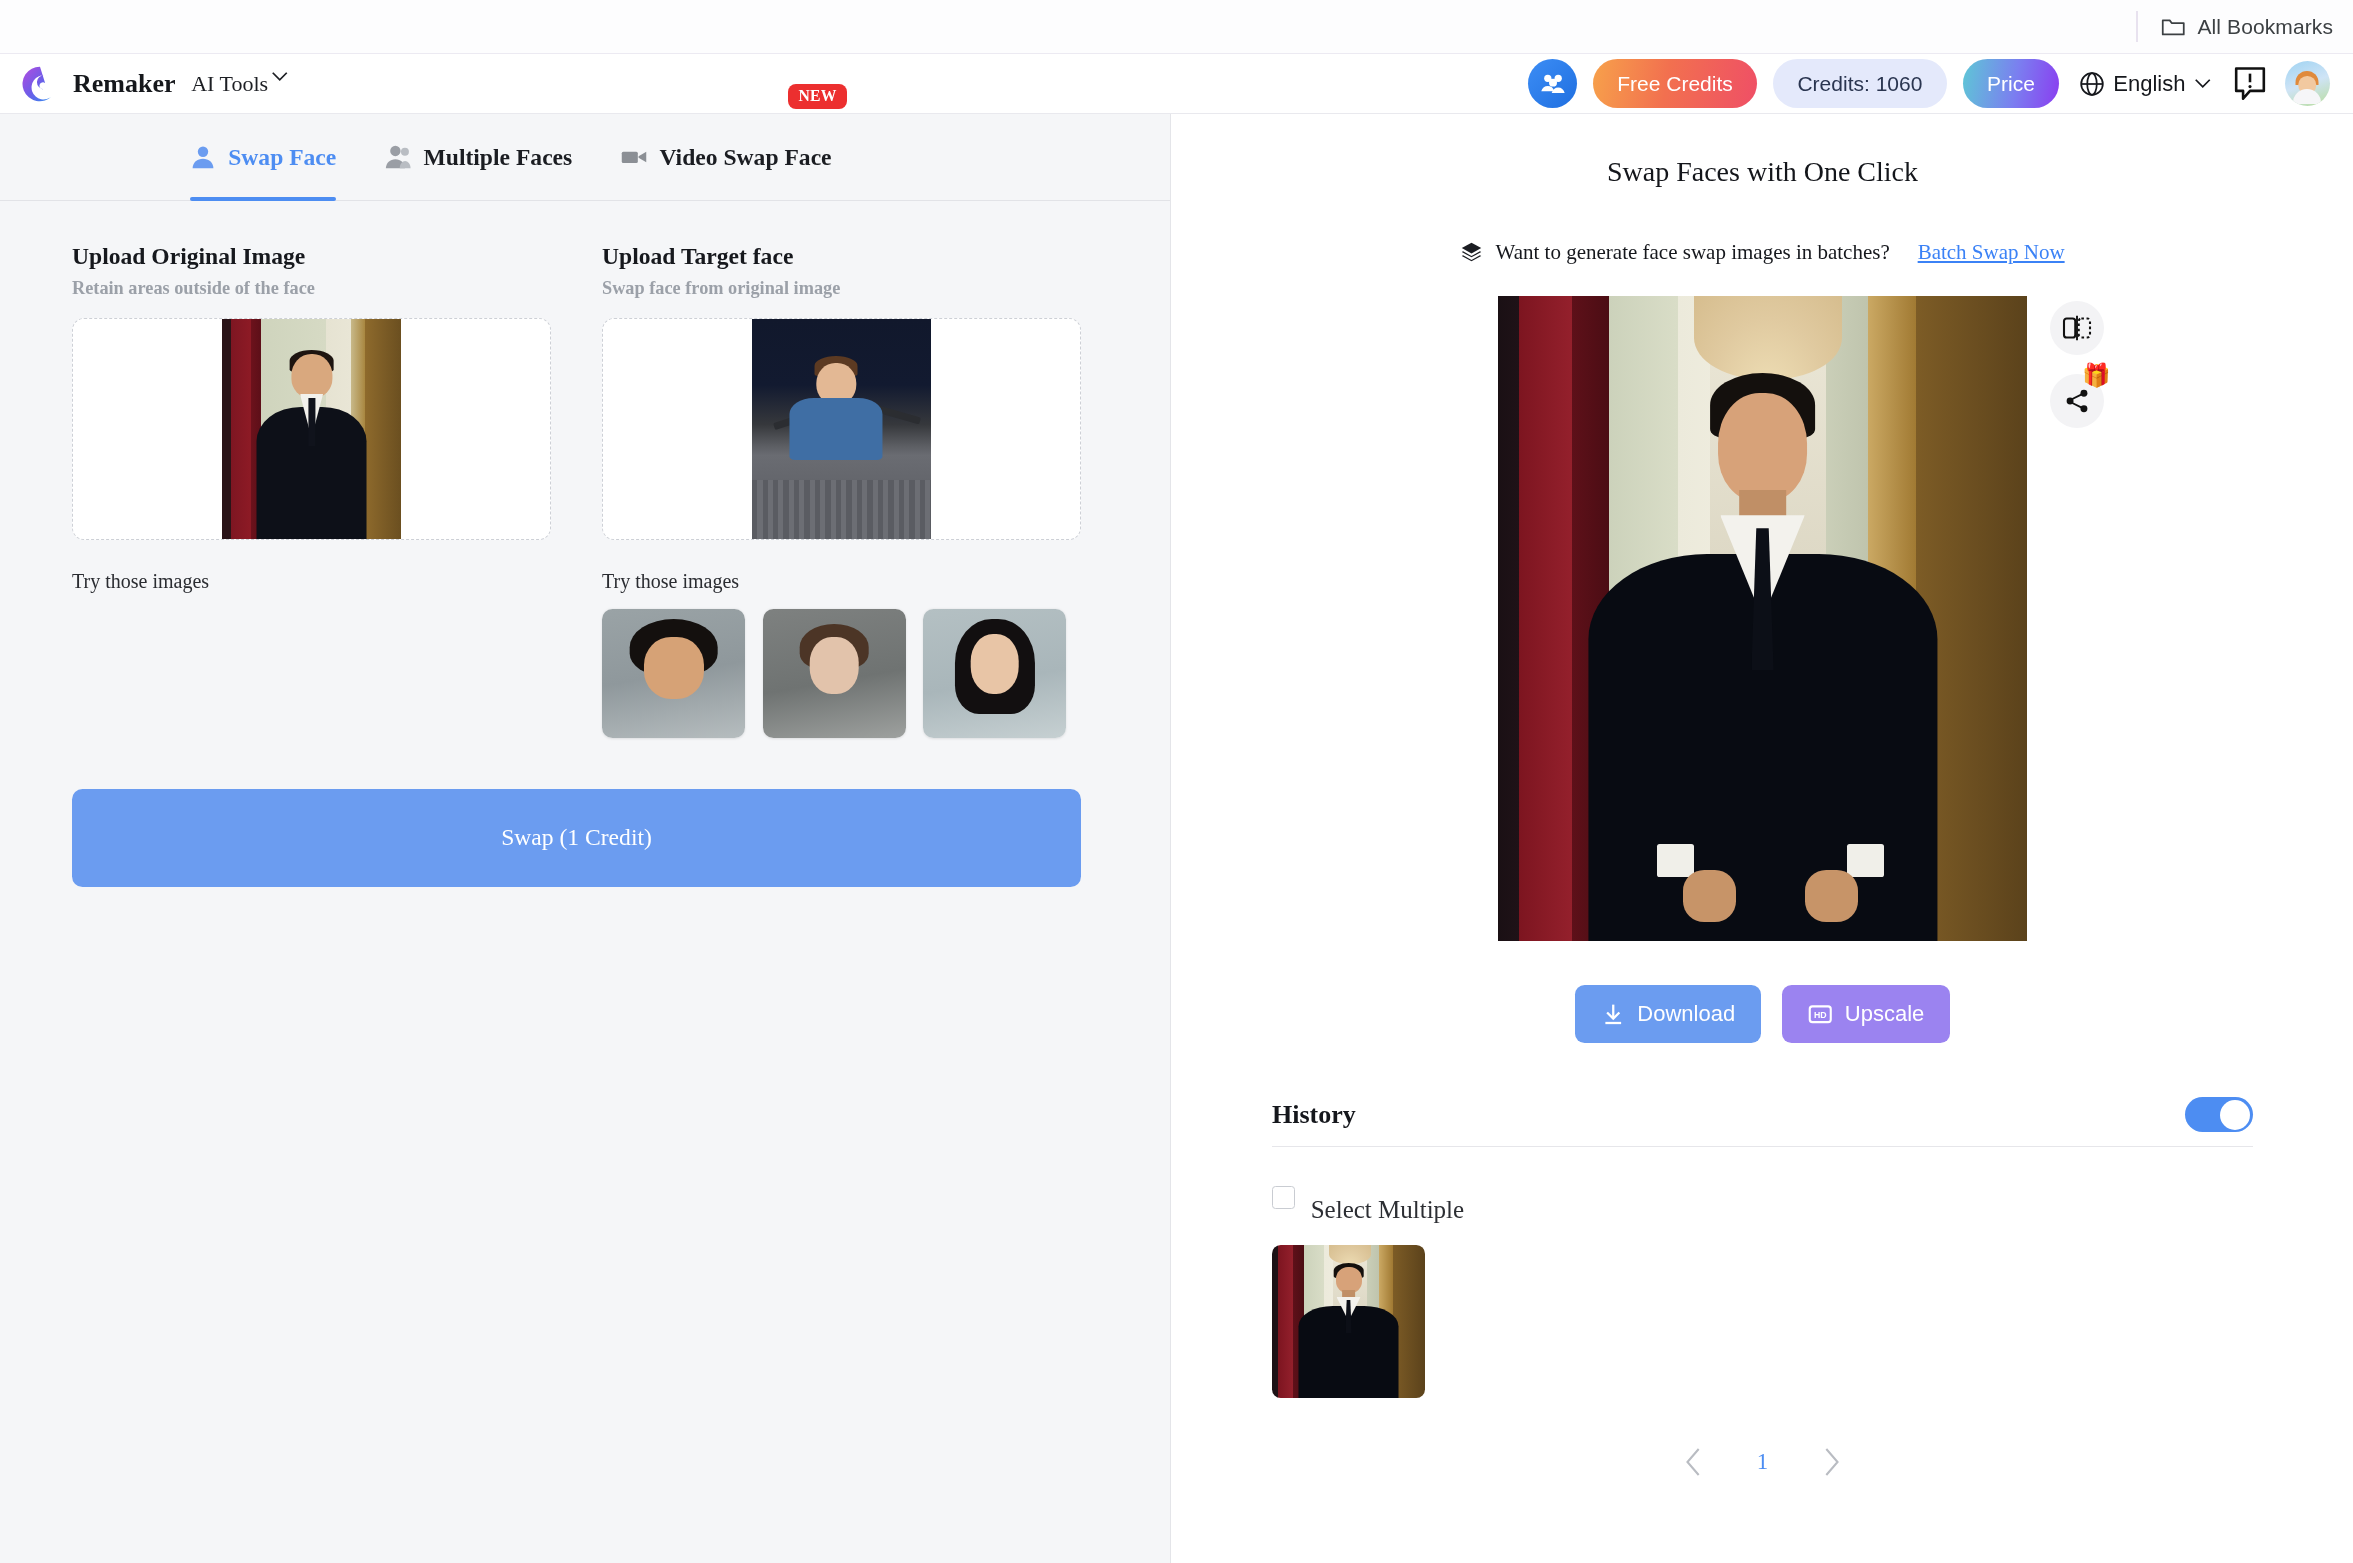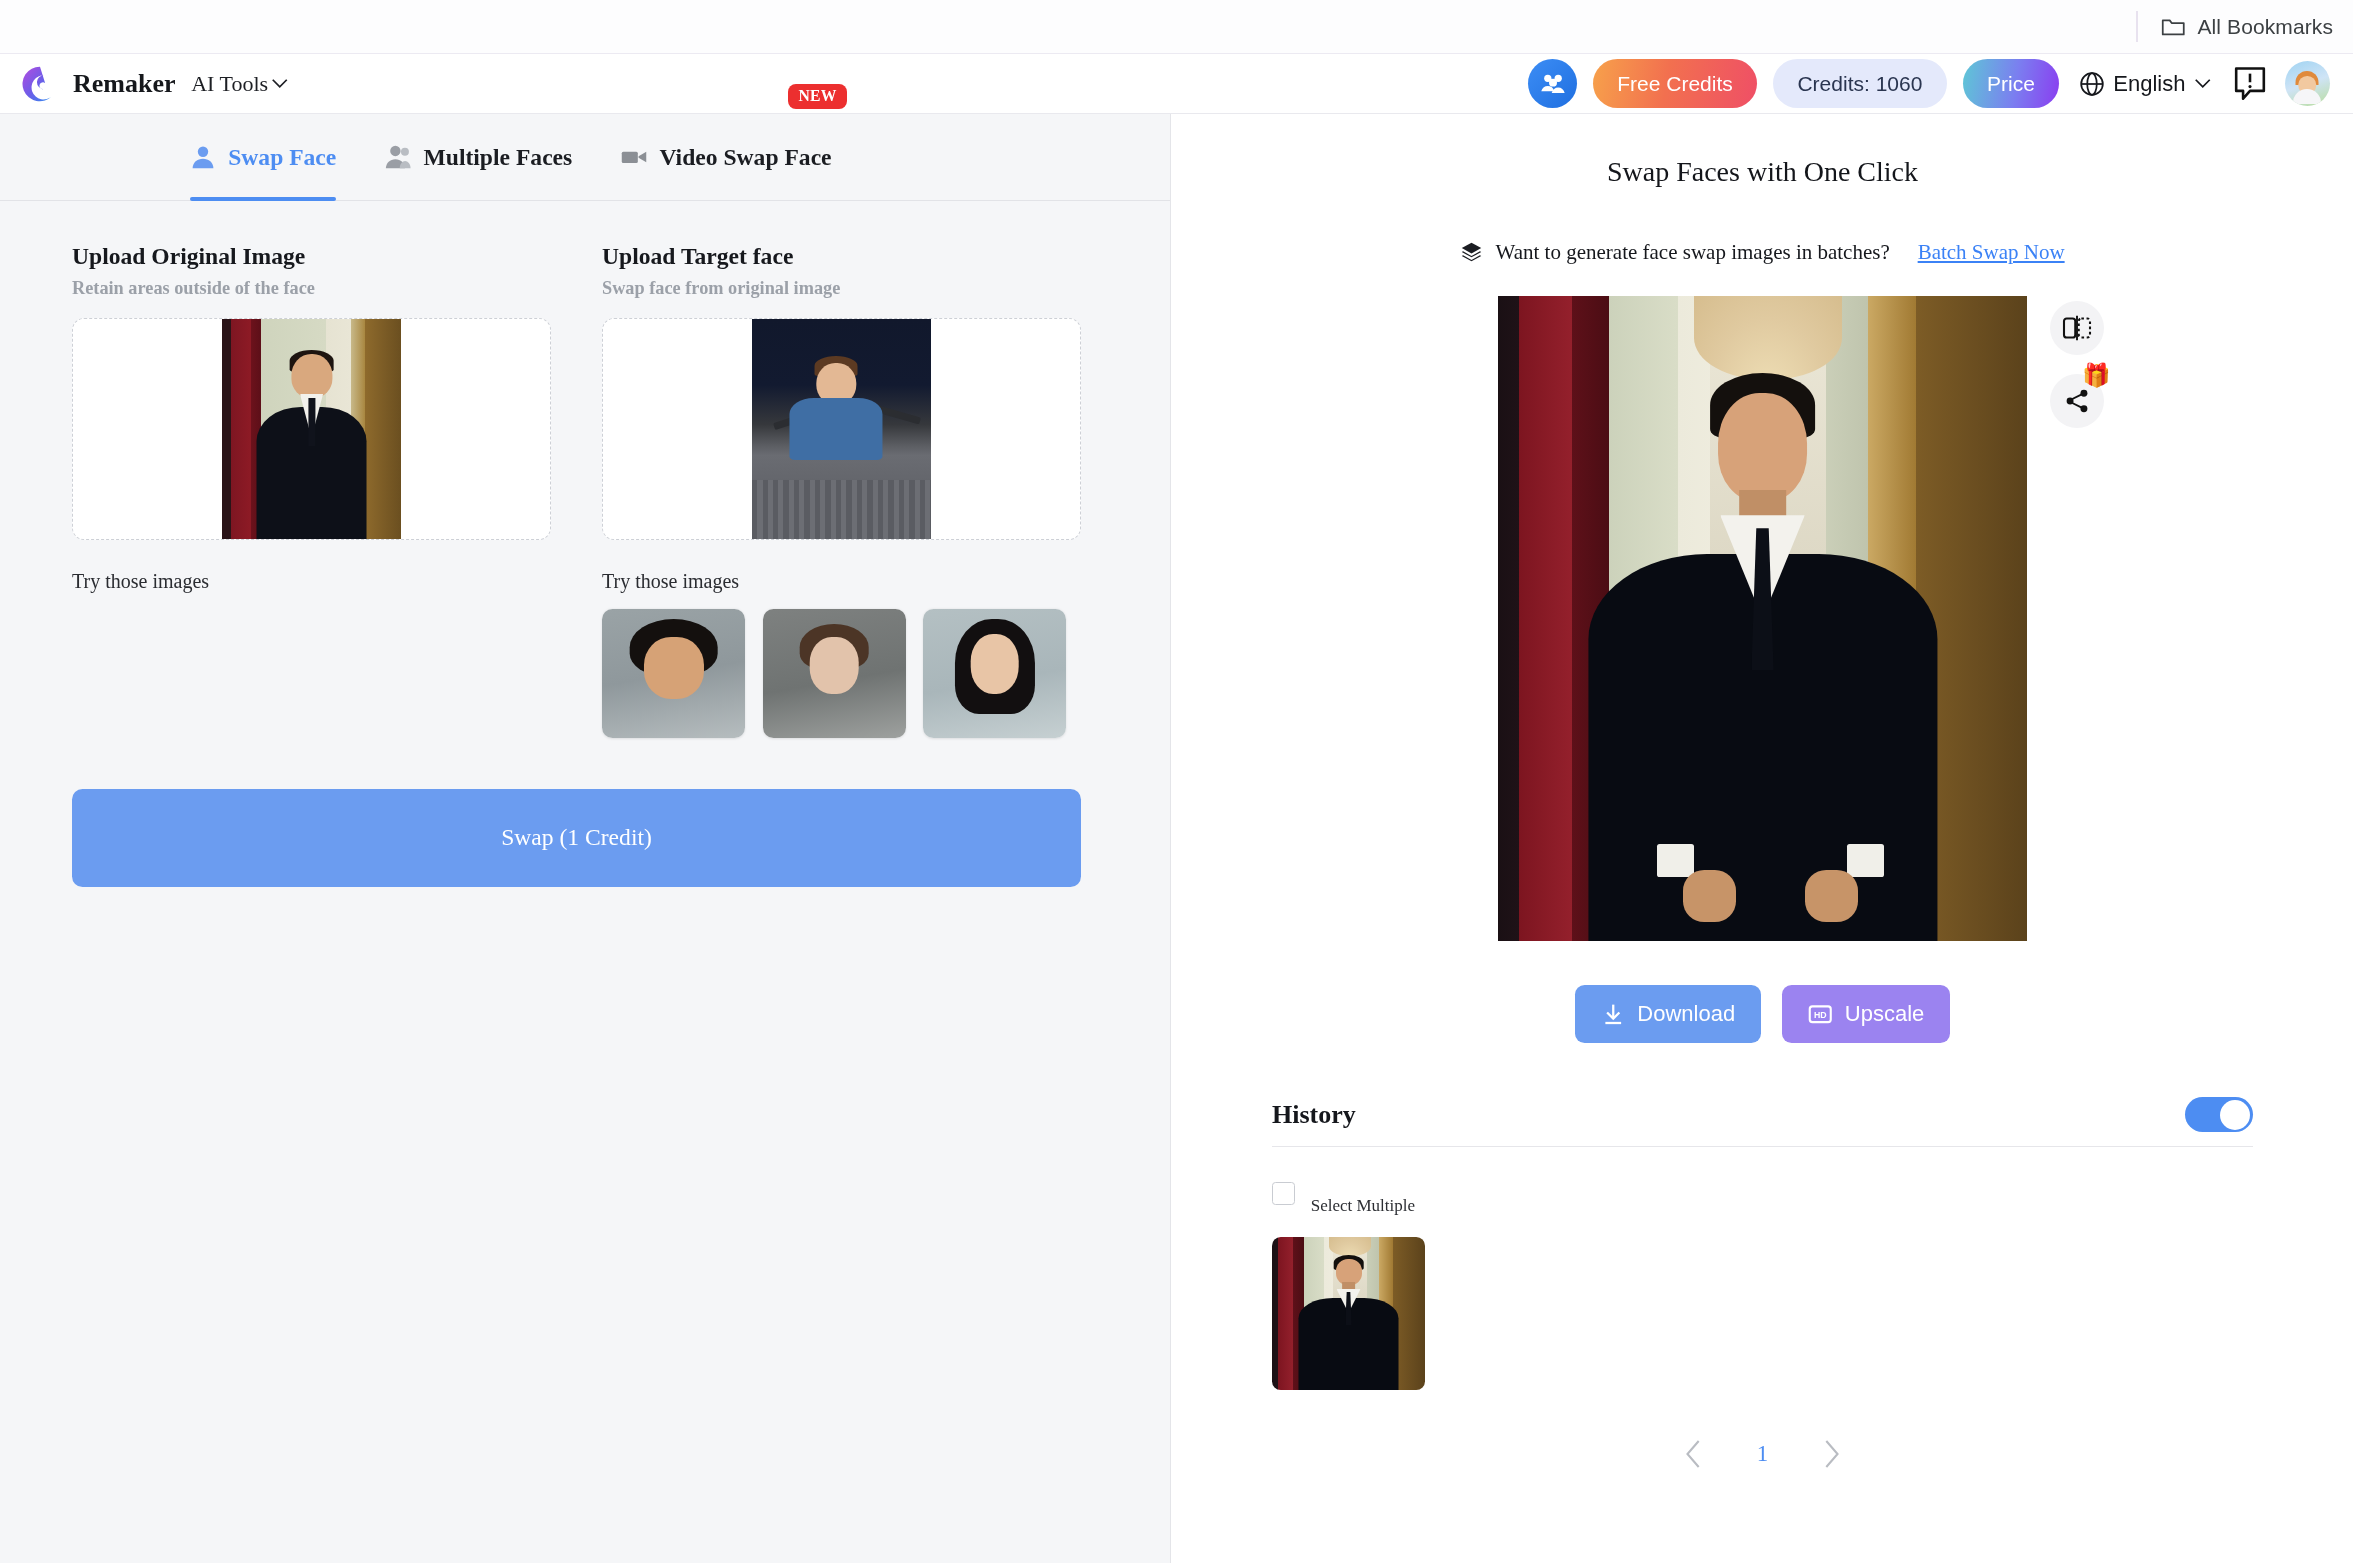--- a/index.html
+++ b/index.html
@@ -37,21 +37,21 @@
     border-bottom: 0.9px solid #e9e9ee;
     position: relative;
   }
   .brand { display: flex; align-items: center; gap: 14px; }
   .logo { width: 38px; height: 38px; }
   .brand-name {
     font-size: 26px; font-weight: 700; color: #16181c;
     font-family: "Liberation Serif", serif;
   }
   .ai-tools-btn {
-    display: flex; align-items: center; gap: 3px;
+    display: flex; align-items: flex-start; gap: 3px;
     margin-left: 15.7px; cursor: pointer;
   }
   .ai-tools-label { font-size: 22px; color: #1d1f24; font-family: "Liberation Serif", serif; }
   .chev { width: 17.5px; height: 10.5px; }
 
   .header-right {
     margin-left: auto;
     display: flex; align-items: center; gap: 15.7px;
   }
   .affiliate-btn {
@@ -373,21 +373,21 @@
     background: #4d8df2; position: relative; cursor: pointer;
   }
   .toggle .knob {
     position: absolute; right: 2.6px; top: 2.6px;
     width: 30px; height: 30px; border-radius: 50%; background: #fff;
   }
   .select-multi { display: flex; align-items: center; gap: 15.7px; margin-top: 24.5px; cursor: pointer; }
   .checkbox {
     width: 23px; height: 23px; border: 1.7px solid #c9ccd2; border-radius: 3.5px; background:#fff;
   }
-  .select-multi-label { font-size: 17px; color: #2c2e33; font-family: "Liberation Serif", serif; margin-top: 24px; }
+  .select-multi-label { font-size: 25px; color: #2c2e33; font-family: "Liberation Serif", serif; margin-top: 24px; }
 
   .history-items { margin-top: 21px; display: flex; gap: 19px; }
   .hist-thumb {
     width: 153px; height: 153px; border-radius: 8.7px; overflow: hidden;
     cursor: pointer; position: relative;
   }
 
   .pagination {
     margin-top: 49px;
     display: flex; align-items: center; justify-content: center; gap: 54px;

